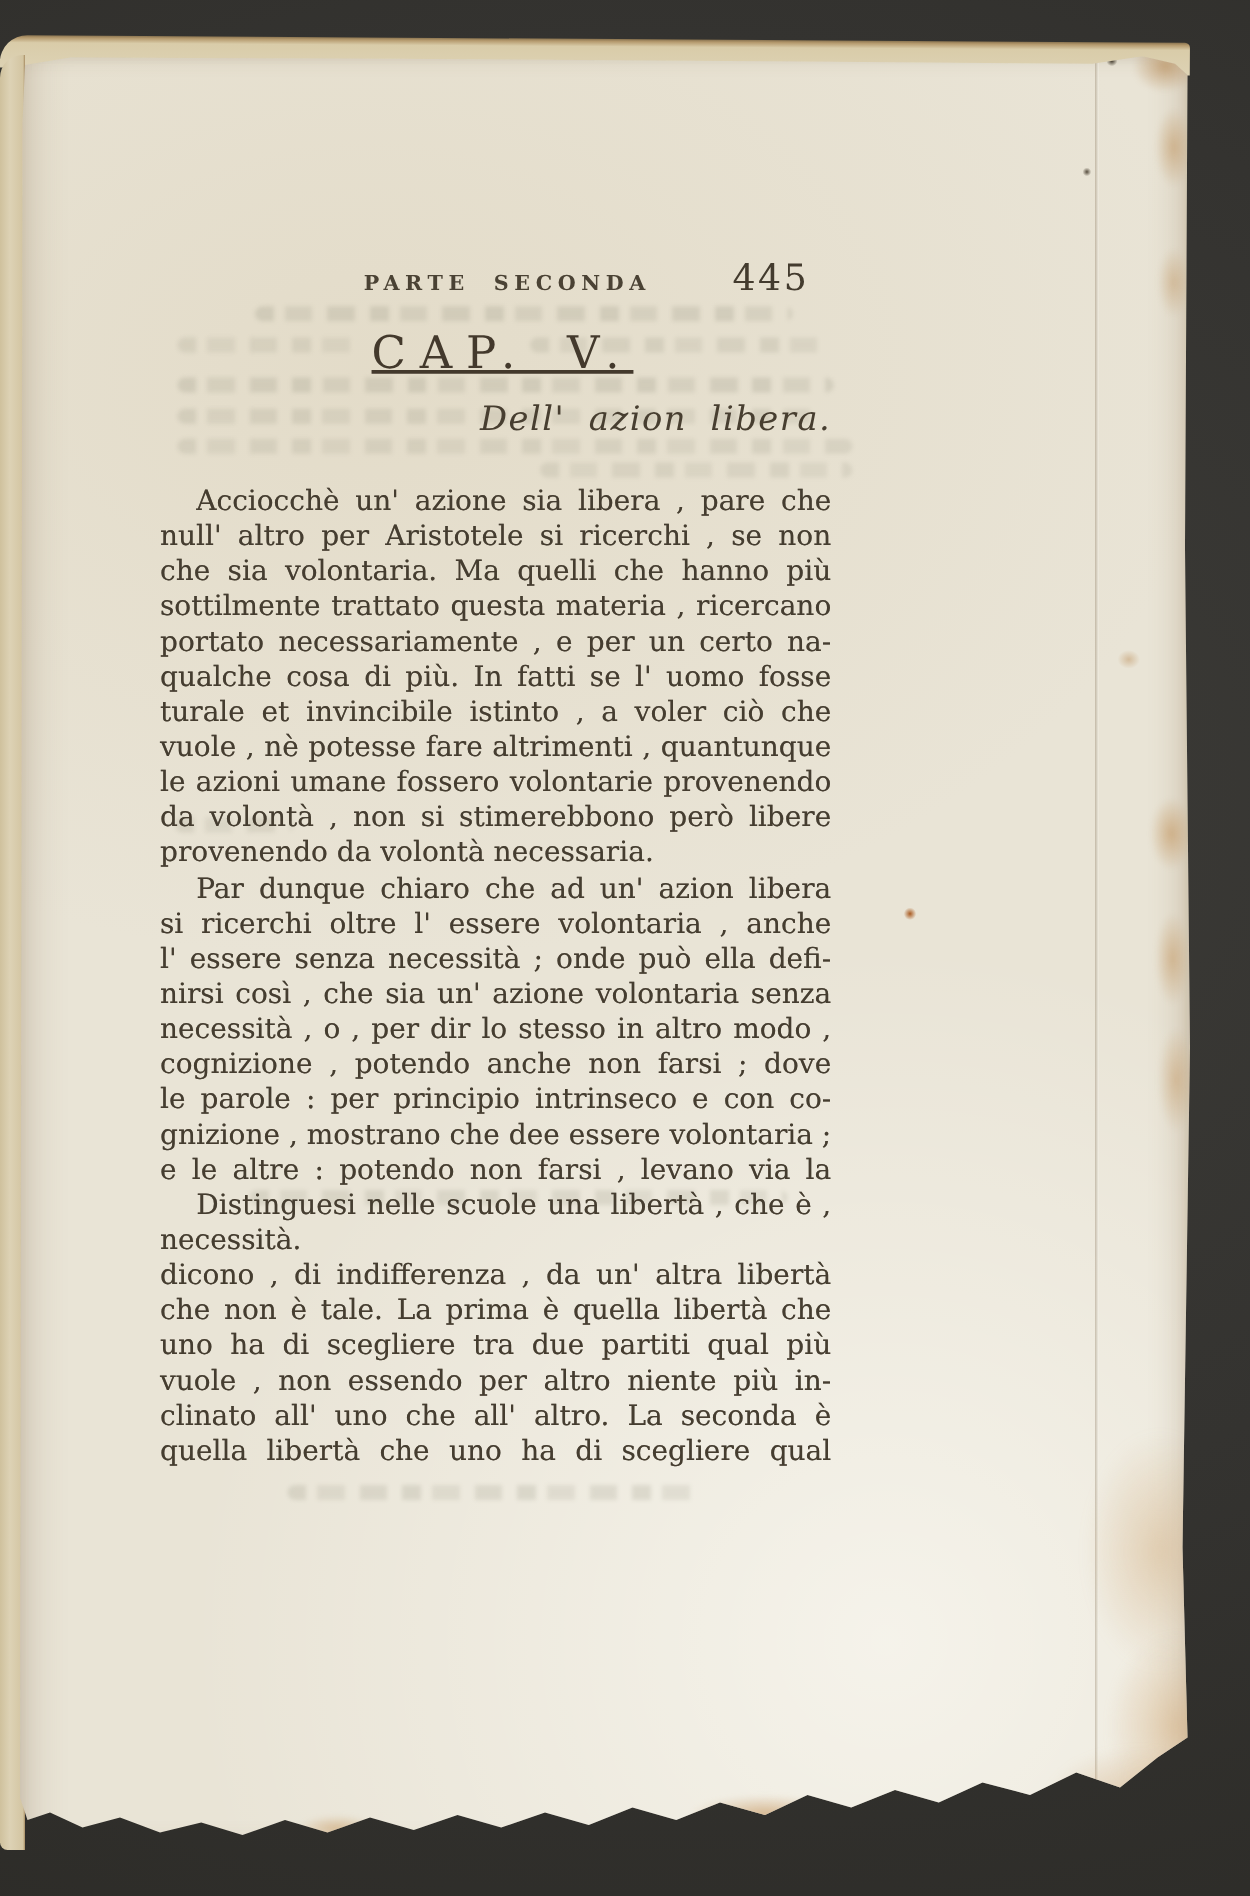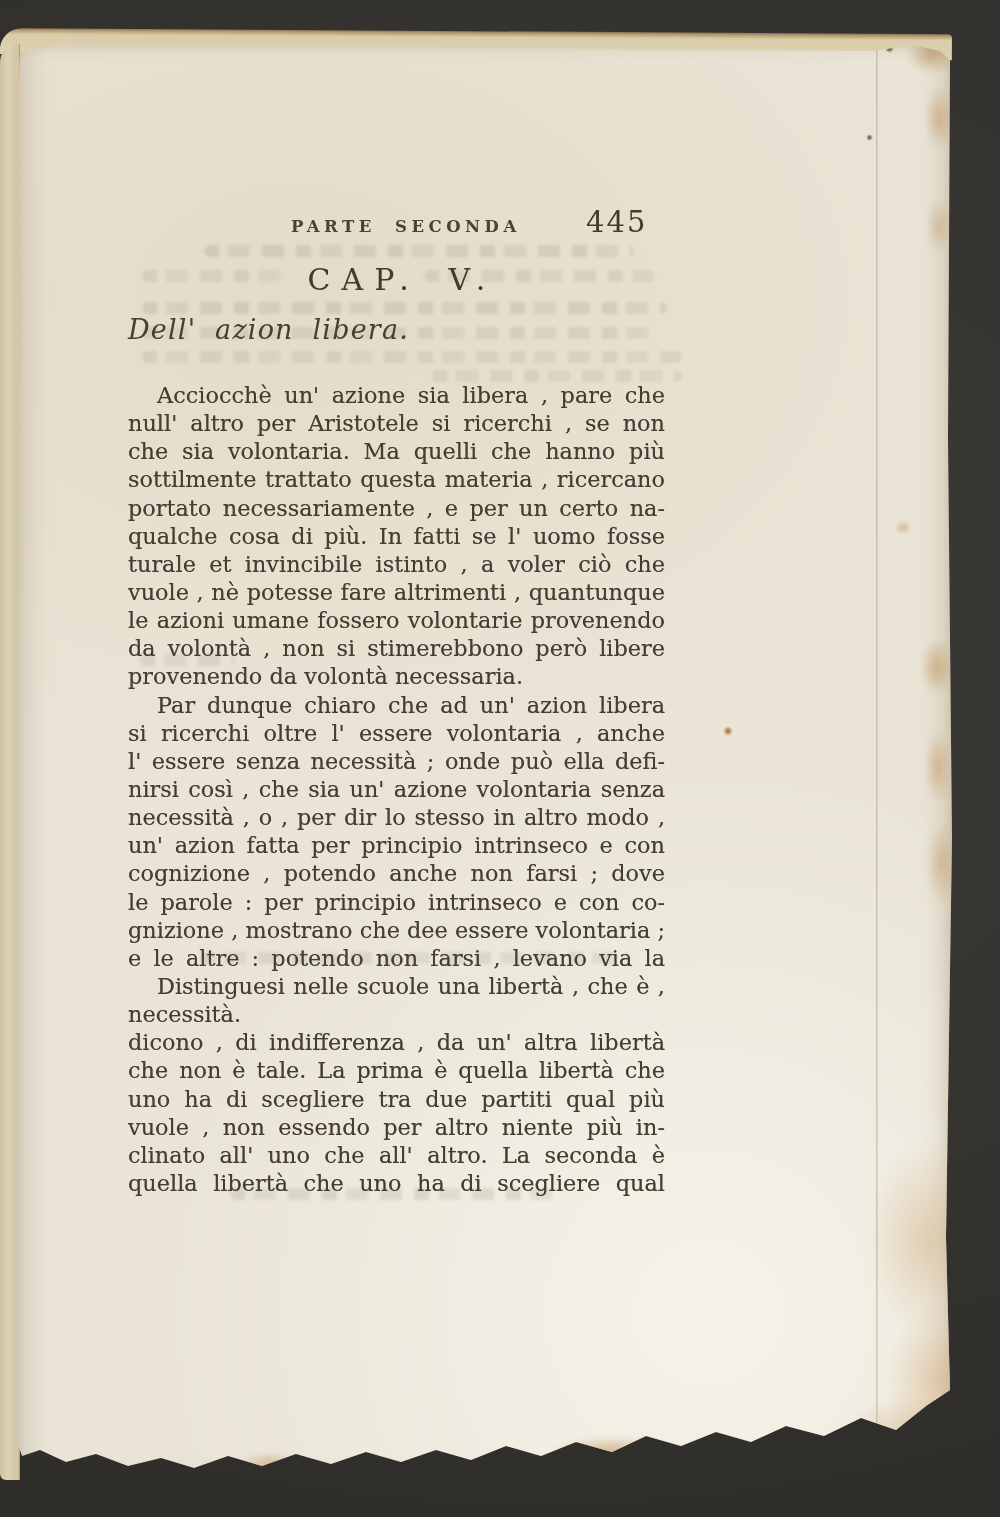--- a/index.html
+++ b/index.html
@@ -73,26 +73,27 @@
     position:absolute;left:163px;top:12px;
     font-size:16.5px;letter-spacing:4.5px;word-spacing:9px;font-weight:bold;
     color:#4a4234;
   }
   .page-number{
     position:absolute;left:458px;top:0px;
     font-size:29px;letter-spacing:2px;color:#433b2e;
   }
   .chapter-heading{
     margin-top:17px;text-align:center;
-    font-size:30px;letter-spacing:11px;word-spacing:8px;
+    font-size:36px;letter-spacing:11px;word-spacing:8px;
     text-indent:11px; 
     color:#43392c;
+    text-decoration:underline;
   }
   .chapter-subtitle{
-    margin-top:17px;text-align:left;font-style:italic;
+    margin-top:17px;text-align:right;font-style:italic;
     font-size:27px;letter-spacing:1.2px;word-spacing:9px;
     color:#473e30;
   }
   .body-text{
     margin-top:36px;
     font-size:22.4px;line-height:28.15px;
     text-shadow:0 0 .5px rgba(64,54,42,.55);
   }
   .line{text-align:justify;text-align-last:justify;height:28.15px;white-space:normal;}
   .line.indent{text-indent:29px;}
@@ -155,21 +156,20 @@
           <div class="line">turale et invincibile istinto , a voler ciò che</div>
           <div class="line">vuole , nè potesse fare altrimenti , quantunque</div>
           <div class="line">le azioni umane fossero volontarie provenendo</div>
           <div class="line">da volontà , non si stimerebbono però libere</div>
           <div class="line flush">provenendo da volontà necessaria.</div>
           <div class="line indent">Par dunque chiaro che ad un' azion libera</div>
           <div class="line">si ricerchi oltre l' essere volontaria , anche</div>
           <div class="line">l' essere senza necessità ; onde può ella defi-</div>
           <div class="line">nirsi così , che sia un' azione volontaria senza</div>
           <div class="line">necessità , o , per dir lo stesso in altro modo ,</div>
-          <div class="line">un' azion fatta per principio intrinseco e con</div>
           <div class="line">cognizione , potendo anche non farsi ; dove</div>
           <div class="line">le parole : per principio intrinseco e con co-</div>
           <div class="line">gnizione , mostrano che dee essere volontaria ;</div>
           <div class="line">e le altre : potendo non farsi , levano via la</div>
           <div class="line indent">Distinguesi nelle scuole una libertà , che è ,</div>
           <div class="line flush">necessità.</div>
           <div class="line">dicono , di indifferenza , da un' altra libertà</div>
           <div class="line">che non è tale. La prima è quella libertà che</div>
           <div class="line">uno ha di scegliere tra due partiti qual più</div>
           <div class="line">vuole , non essendo per altro niente più in-</div>

